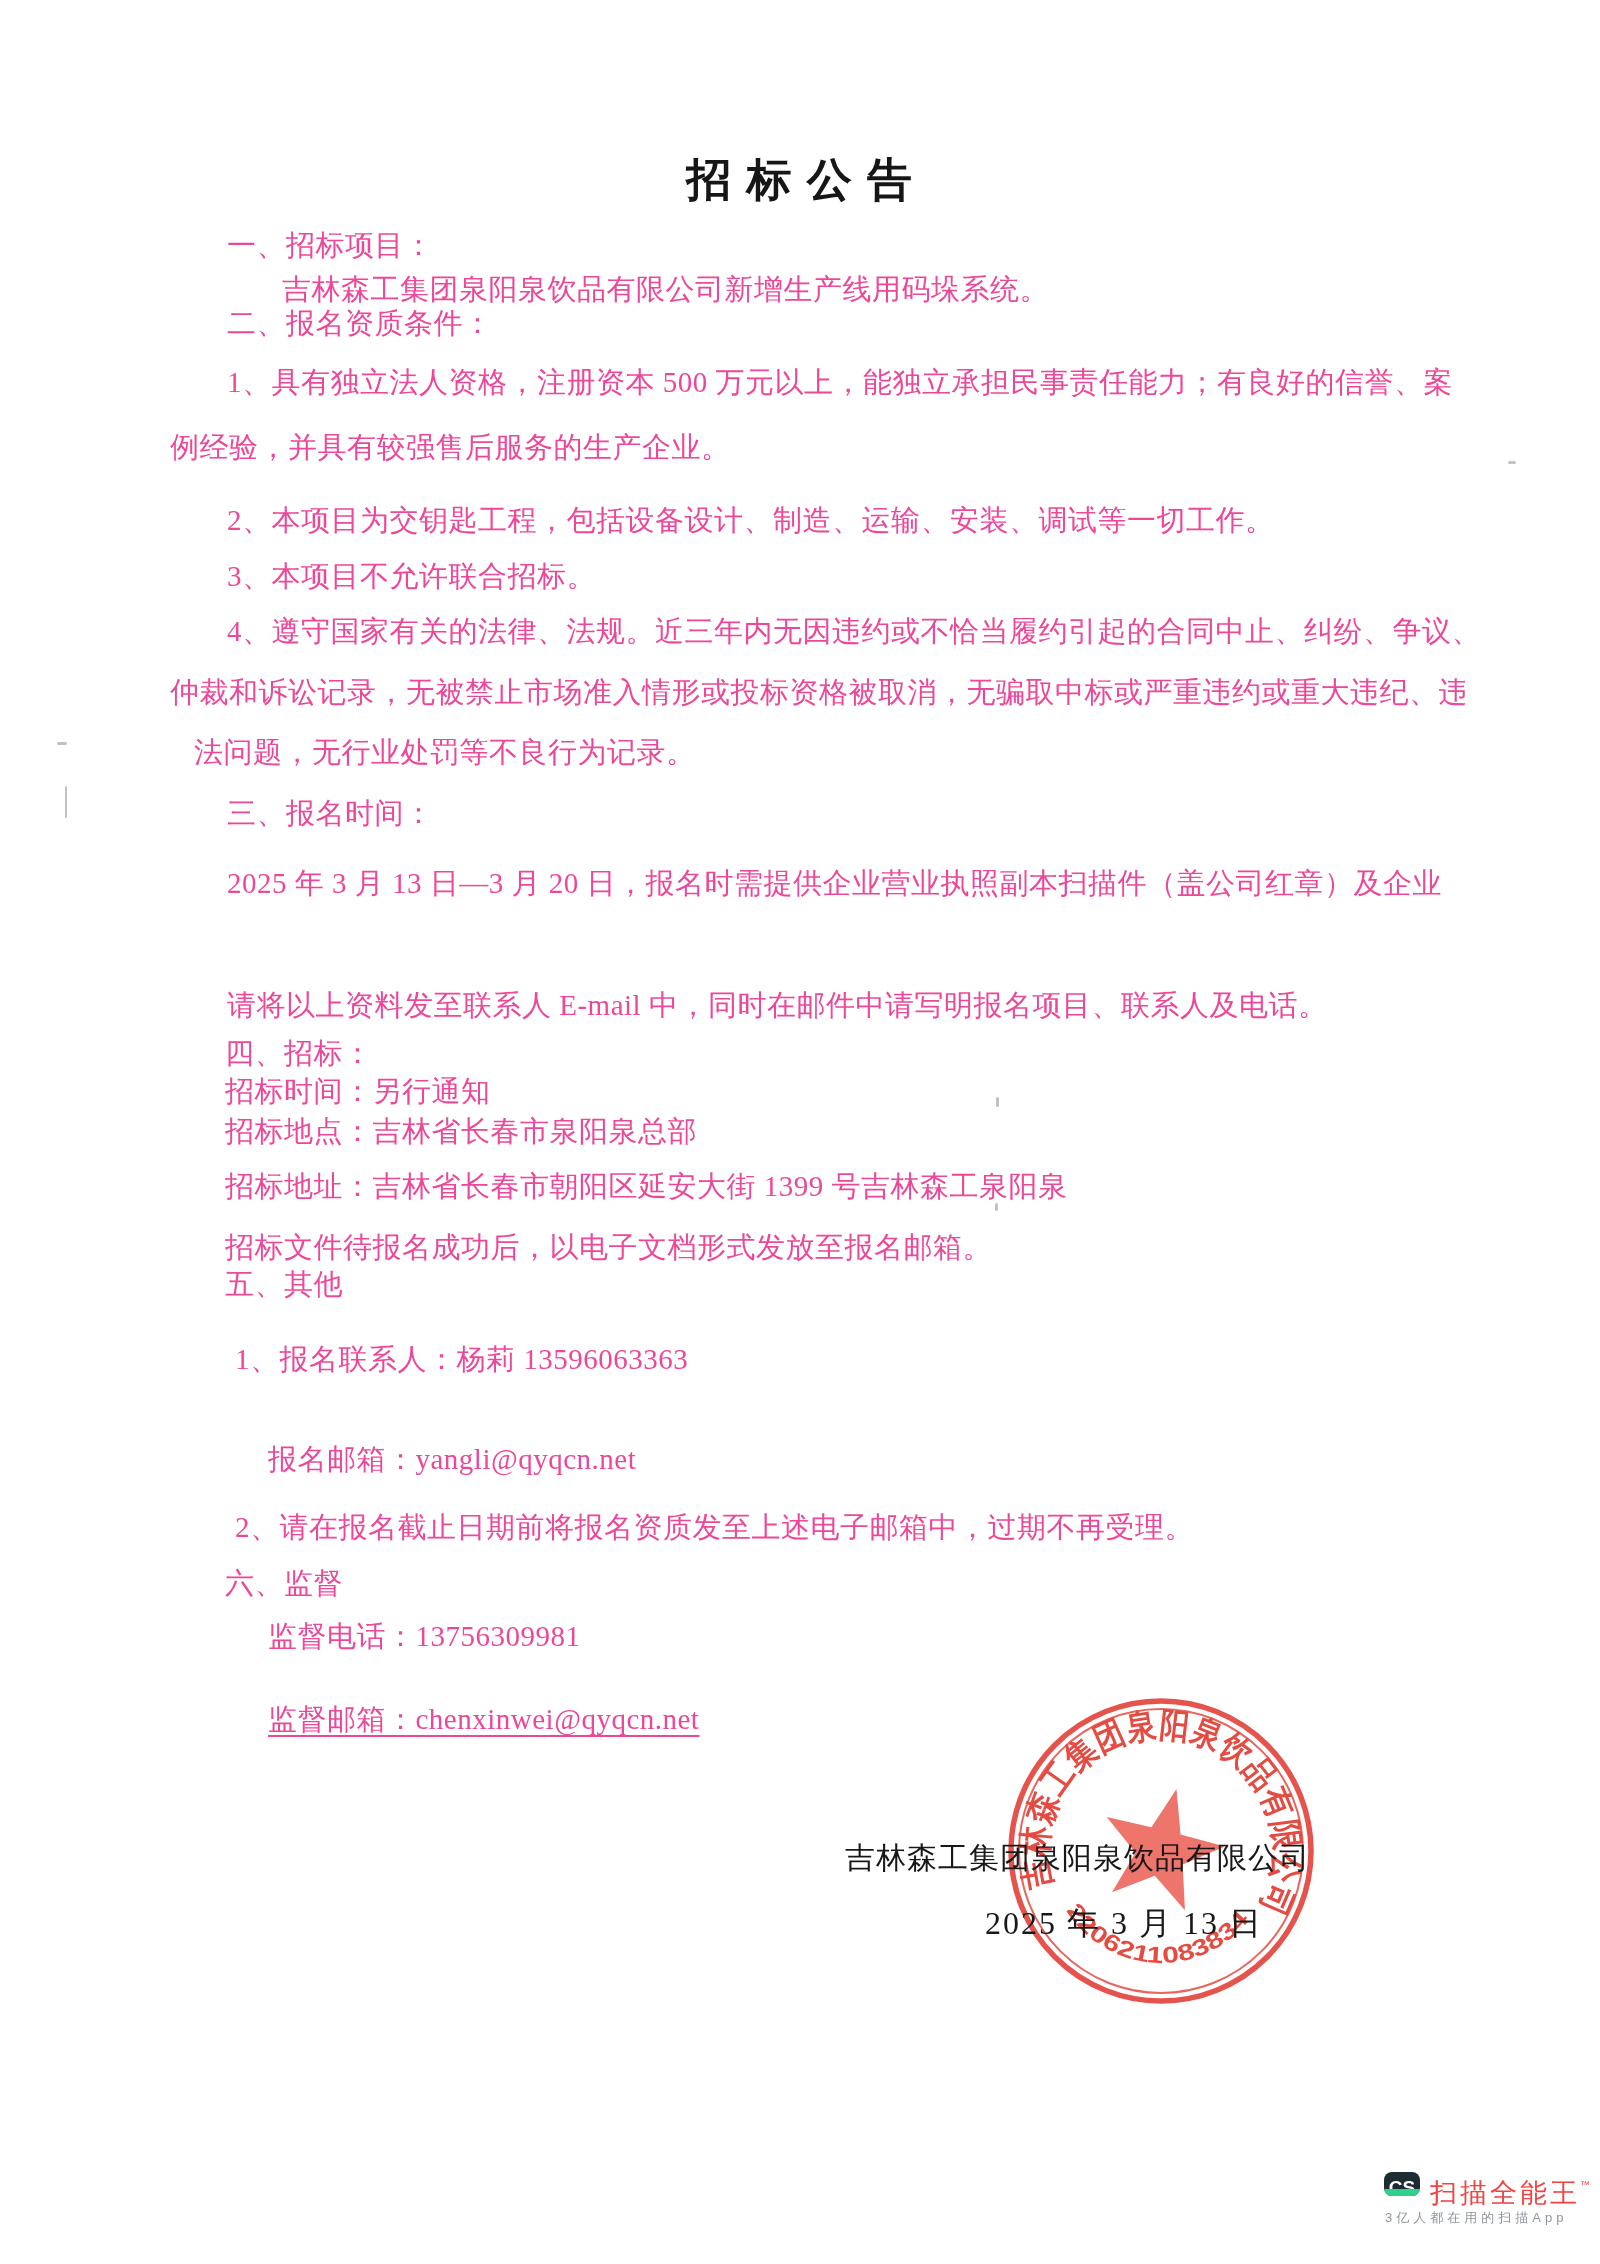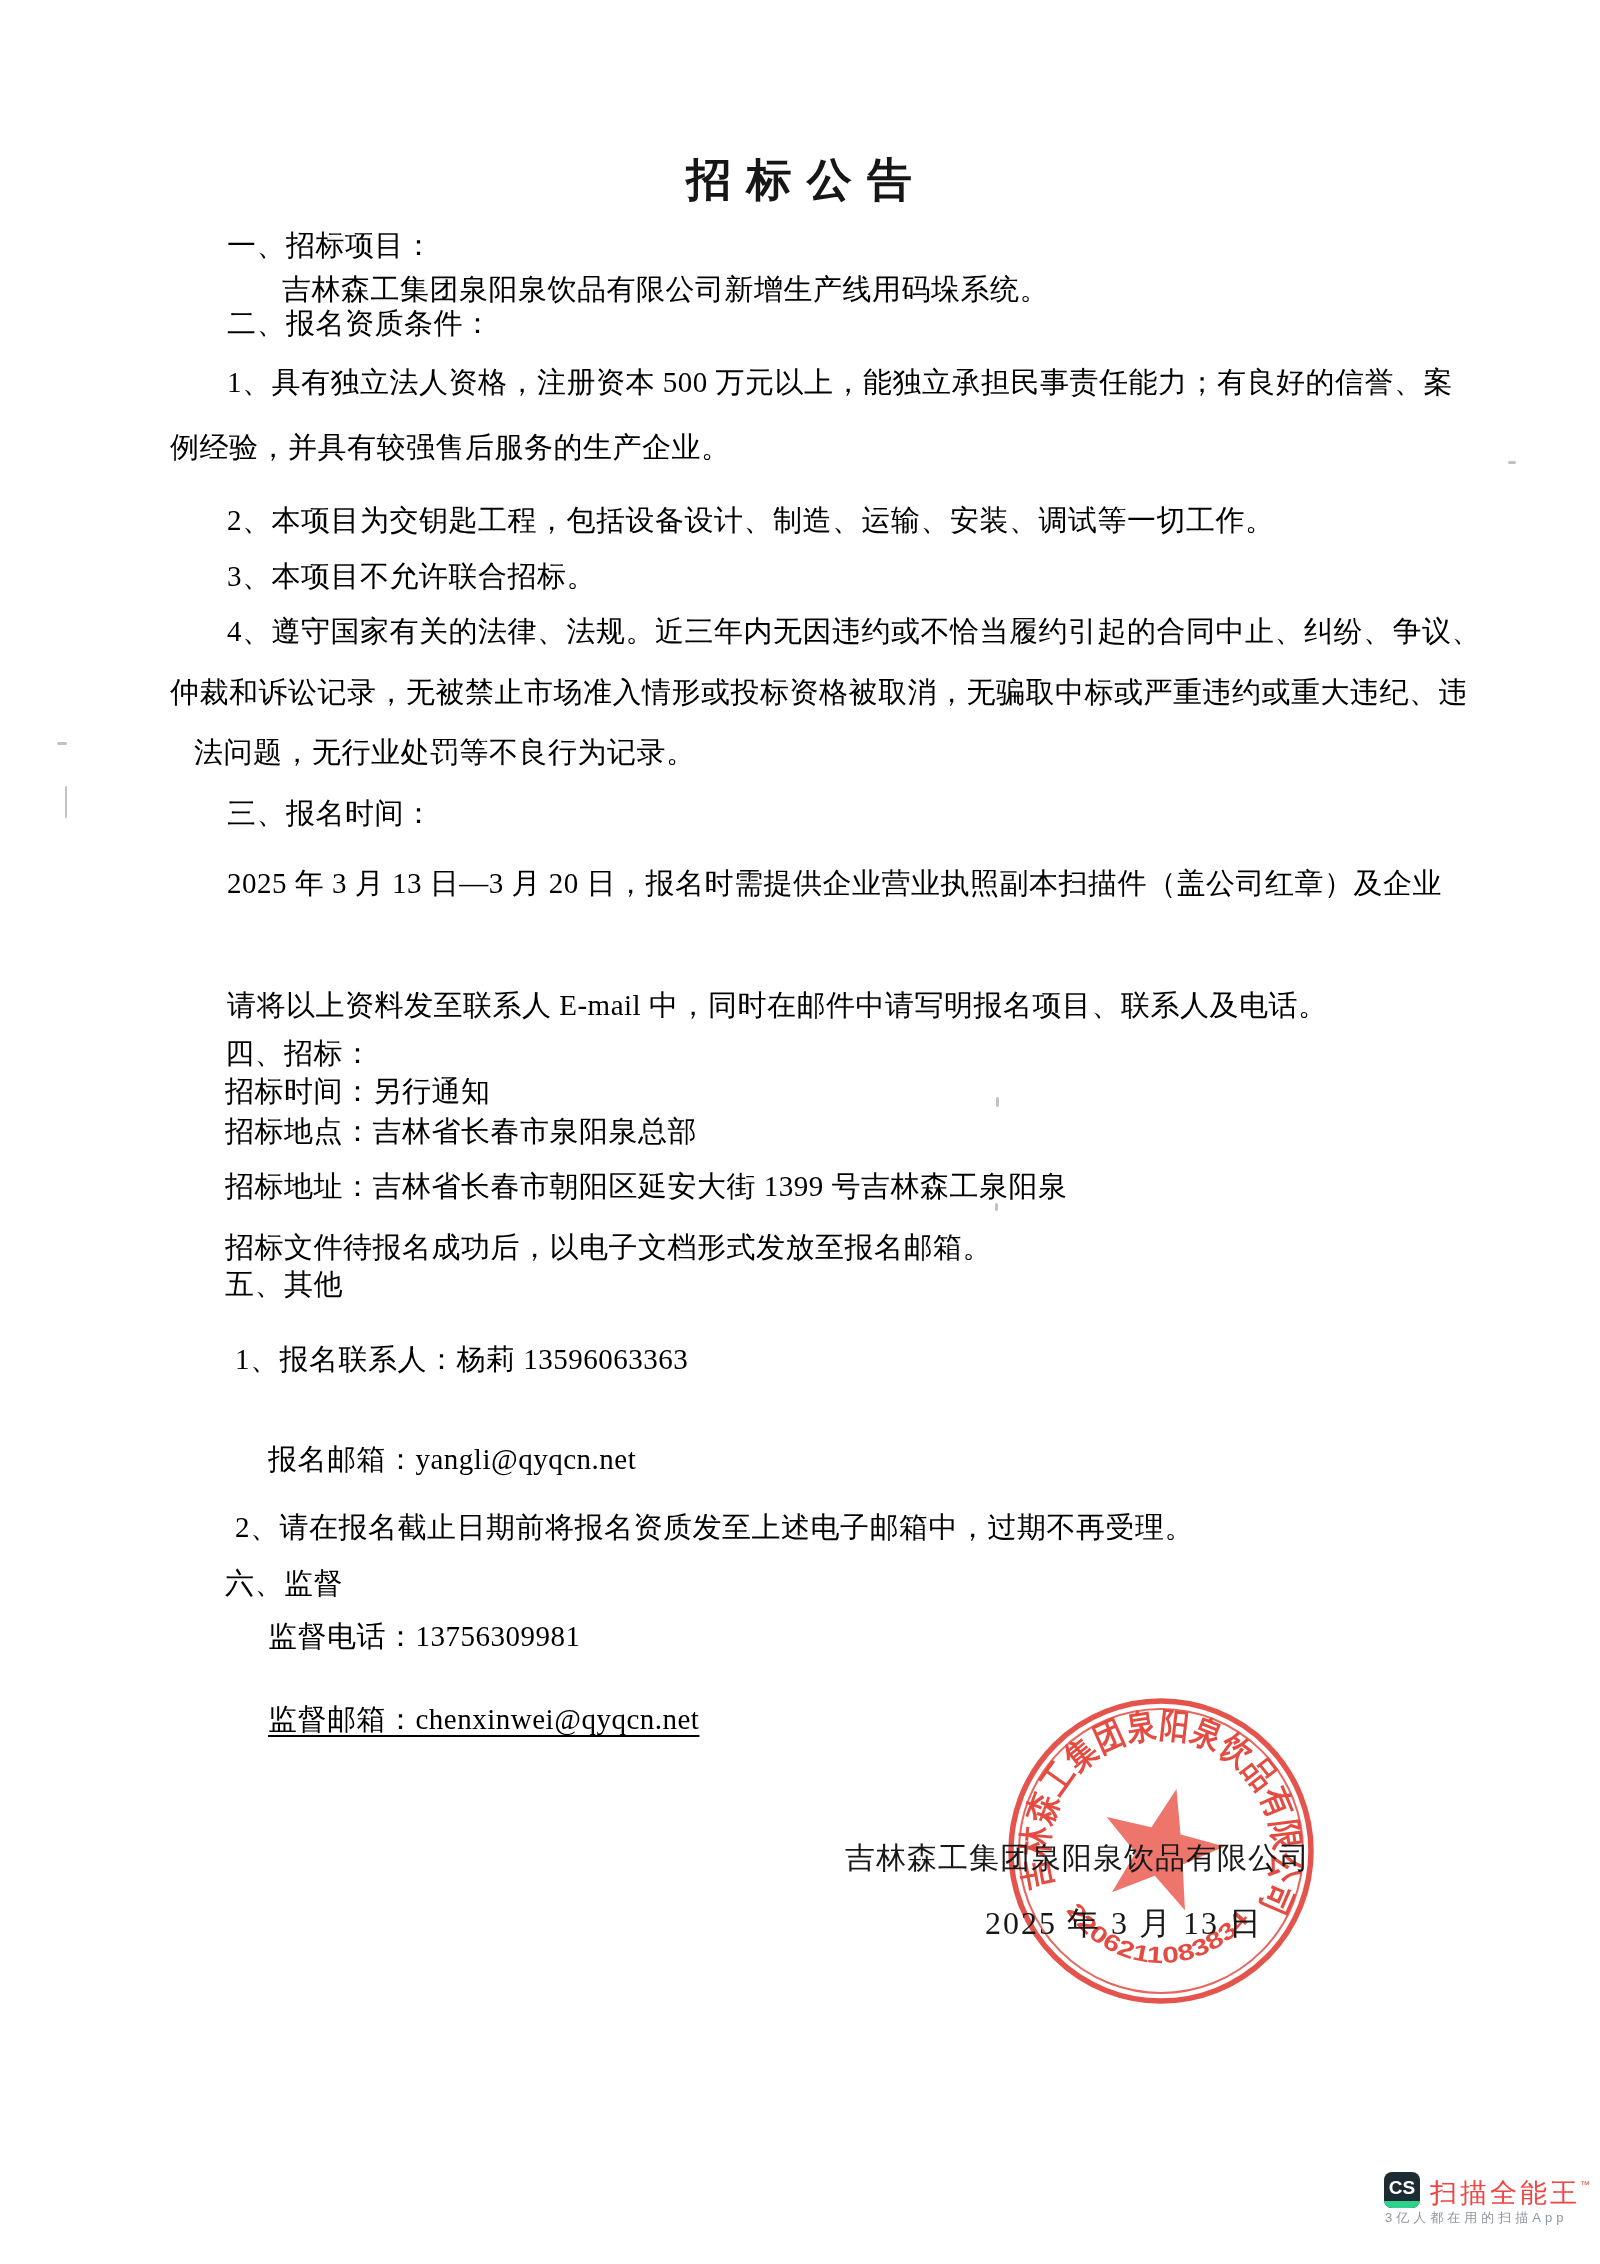--- a/index.html
+++ b/index.html
@@ -9,40 +9,40 @@
     font-family:"Liberation Serif","DejaVu Serif",serif;
     color:#1c1c1c;
   }
   .title{
     position:absolute;left:0;top:150px;width:1600px;
     text-align:center;font-size:45px;font-weight:bold;
     letter-spacing:2px;color:#161616;
   }
   .ln{
     position:absolute;font-size:29px;line-height:36px;
-    white-space:nowrap;color:#000000;letter-spacing:0.5px;
+    white-space:nowrap;color:#ec4899;letter-spacing:0.5px;
   }
   .underline{text-decoration:underline;text-underline-offset:6px;}
   .sig{
     position:absolute;font-size:30px;white-space:nowrap;color:#181818;
     letter-spacing:1px;z-index:3;
   }
   .date{
     position:absolute;font-size:32px;white-space:nowrap;color:#181818;
     letter-spacing:2px;z-index:3;
   }
   .seal{
     position:absolute;left:1000px;top:1690px;width:322px;height:322px;
     z-index:2;mix-blend-mode:multiply;opacity:0.92;
   }
   .speck{position:absolute;background:#c2c2c2;border-radius:2px;}
   
   .wm{position:absolute;left:1384px;top:2172px;width:200px;height:60px;}
   .wm-logo{
-    position:absolute;left:0;top:0;width:36px;height:36px;border-radius:8px;
+    position:absolute;left:0;top:0;width:36px;height:24px;border-radius:8px;
     background:#1d2b33;overflow:hidden;
   }
   .wm-logo .cs{
     position:absolute;left:0;top:1px;width:36px;height:29px;color:#ffffff;
     font-family:"Liberation Sans","DejaVu Sans",sans-serif;
     font-weight:bold;font-size:19px;text-align:center;line-height:29px;
     letter-spacing:0px;
   }
   .wm-logo .accent{
     position:absolute;left:0;bottom:0;width:36px;height:7px;background:#2fd18c;

